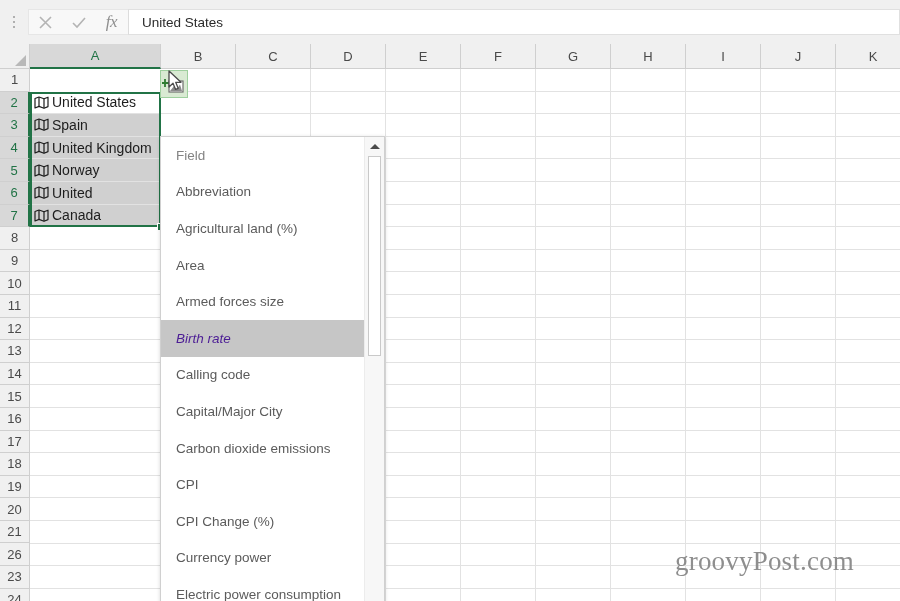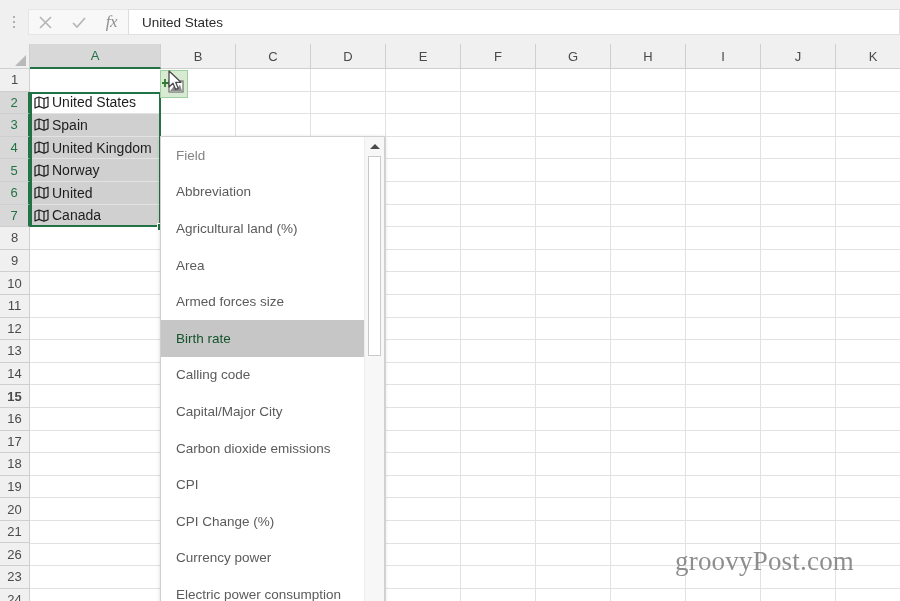--- a/index.html
+++ b/index.html
@@ -311,21 +311,22 @@
     font-size: 13.5px;
     color: #5b5b5b;
     box-sizing: border-box;
     white-space: nowrap;
   }
   .dd-item.header {
     color: #838383;
   }
   .dd-item.highlight {
     background: #c6c6c6;
-    color: #14532d;
+    color: #4c1d95;
+    font-style: italic;
   }
 
   .dd-scrollbar {
     position: absolute;
     right: 0; top: 0;
     width: 20px;
     bottom: 0;
     background: #f7f7f7;
     border-left: 1px solid #ececec;
     box-sizing: border-box;
@@ -420,21 +421,21 @@
         <div class="rowhead sel" style="height: 22.6px;">5</div>
         <div class="rowhead sel" style="height: 22.6px;">6</div>
         <div class="rowhead sel" style="height: 22.6px;">7</div>
         <div class="rowhead" style="height: 22.6px;">8</div>
         <div class="rowhead" style="height: 22.6px;">9</div>
         <div class="rowhead" style="height: 22.6px;">10</div>
         <div class="rowhead" style="height: 22.6px;">11</div>
         <div class="rowhead" style="height: 22.6px;">12</div>
         <div class="rowhead" style="height: 22.6px;">13</div>
         <div class="rowhead" style="height: 22.6px;">14</div>
-        <div class="rowhead" style="height: 22.6px; font-weight: bold;">15</div>
+        <div class="rowhead" style="height: 22.6px;">15</div>
         <div class="rowhead" style="height: 22.6px;">16</div>
         <div class="rowhead" style="height: 22.6px; text-align: right;">17</div>
         <div class="rowhead" style="height: 22.6px;">18</div>
         <div class="rowhead" style="height: 22.6px;">19</div>
         <div class="rowhead" style="height: 22.6px;">20</div>
         <div class="rowhead" style="height: 22.6px;">21</div>
         <div class="rowhead" style="height: 22.6px;">26</div>
         <div class="rowhead" style="height: 22.6px;">23</div>
         <div class="rowhead" style="height: 22.6px;">24</div>
       </div>

